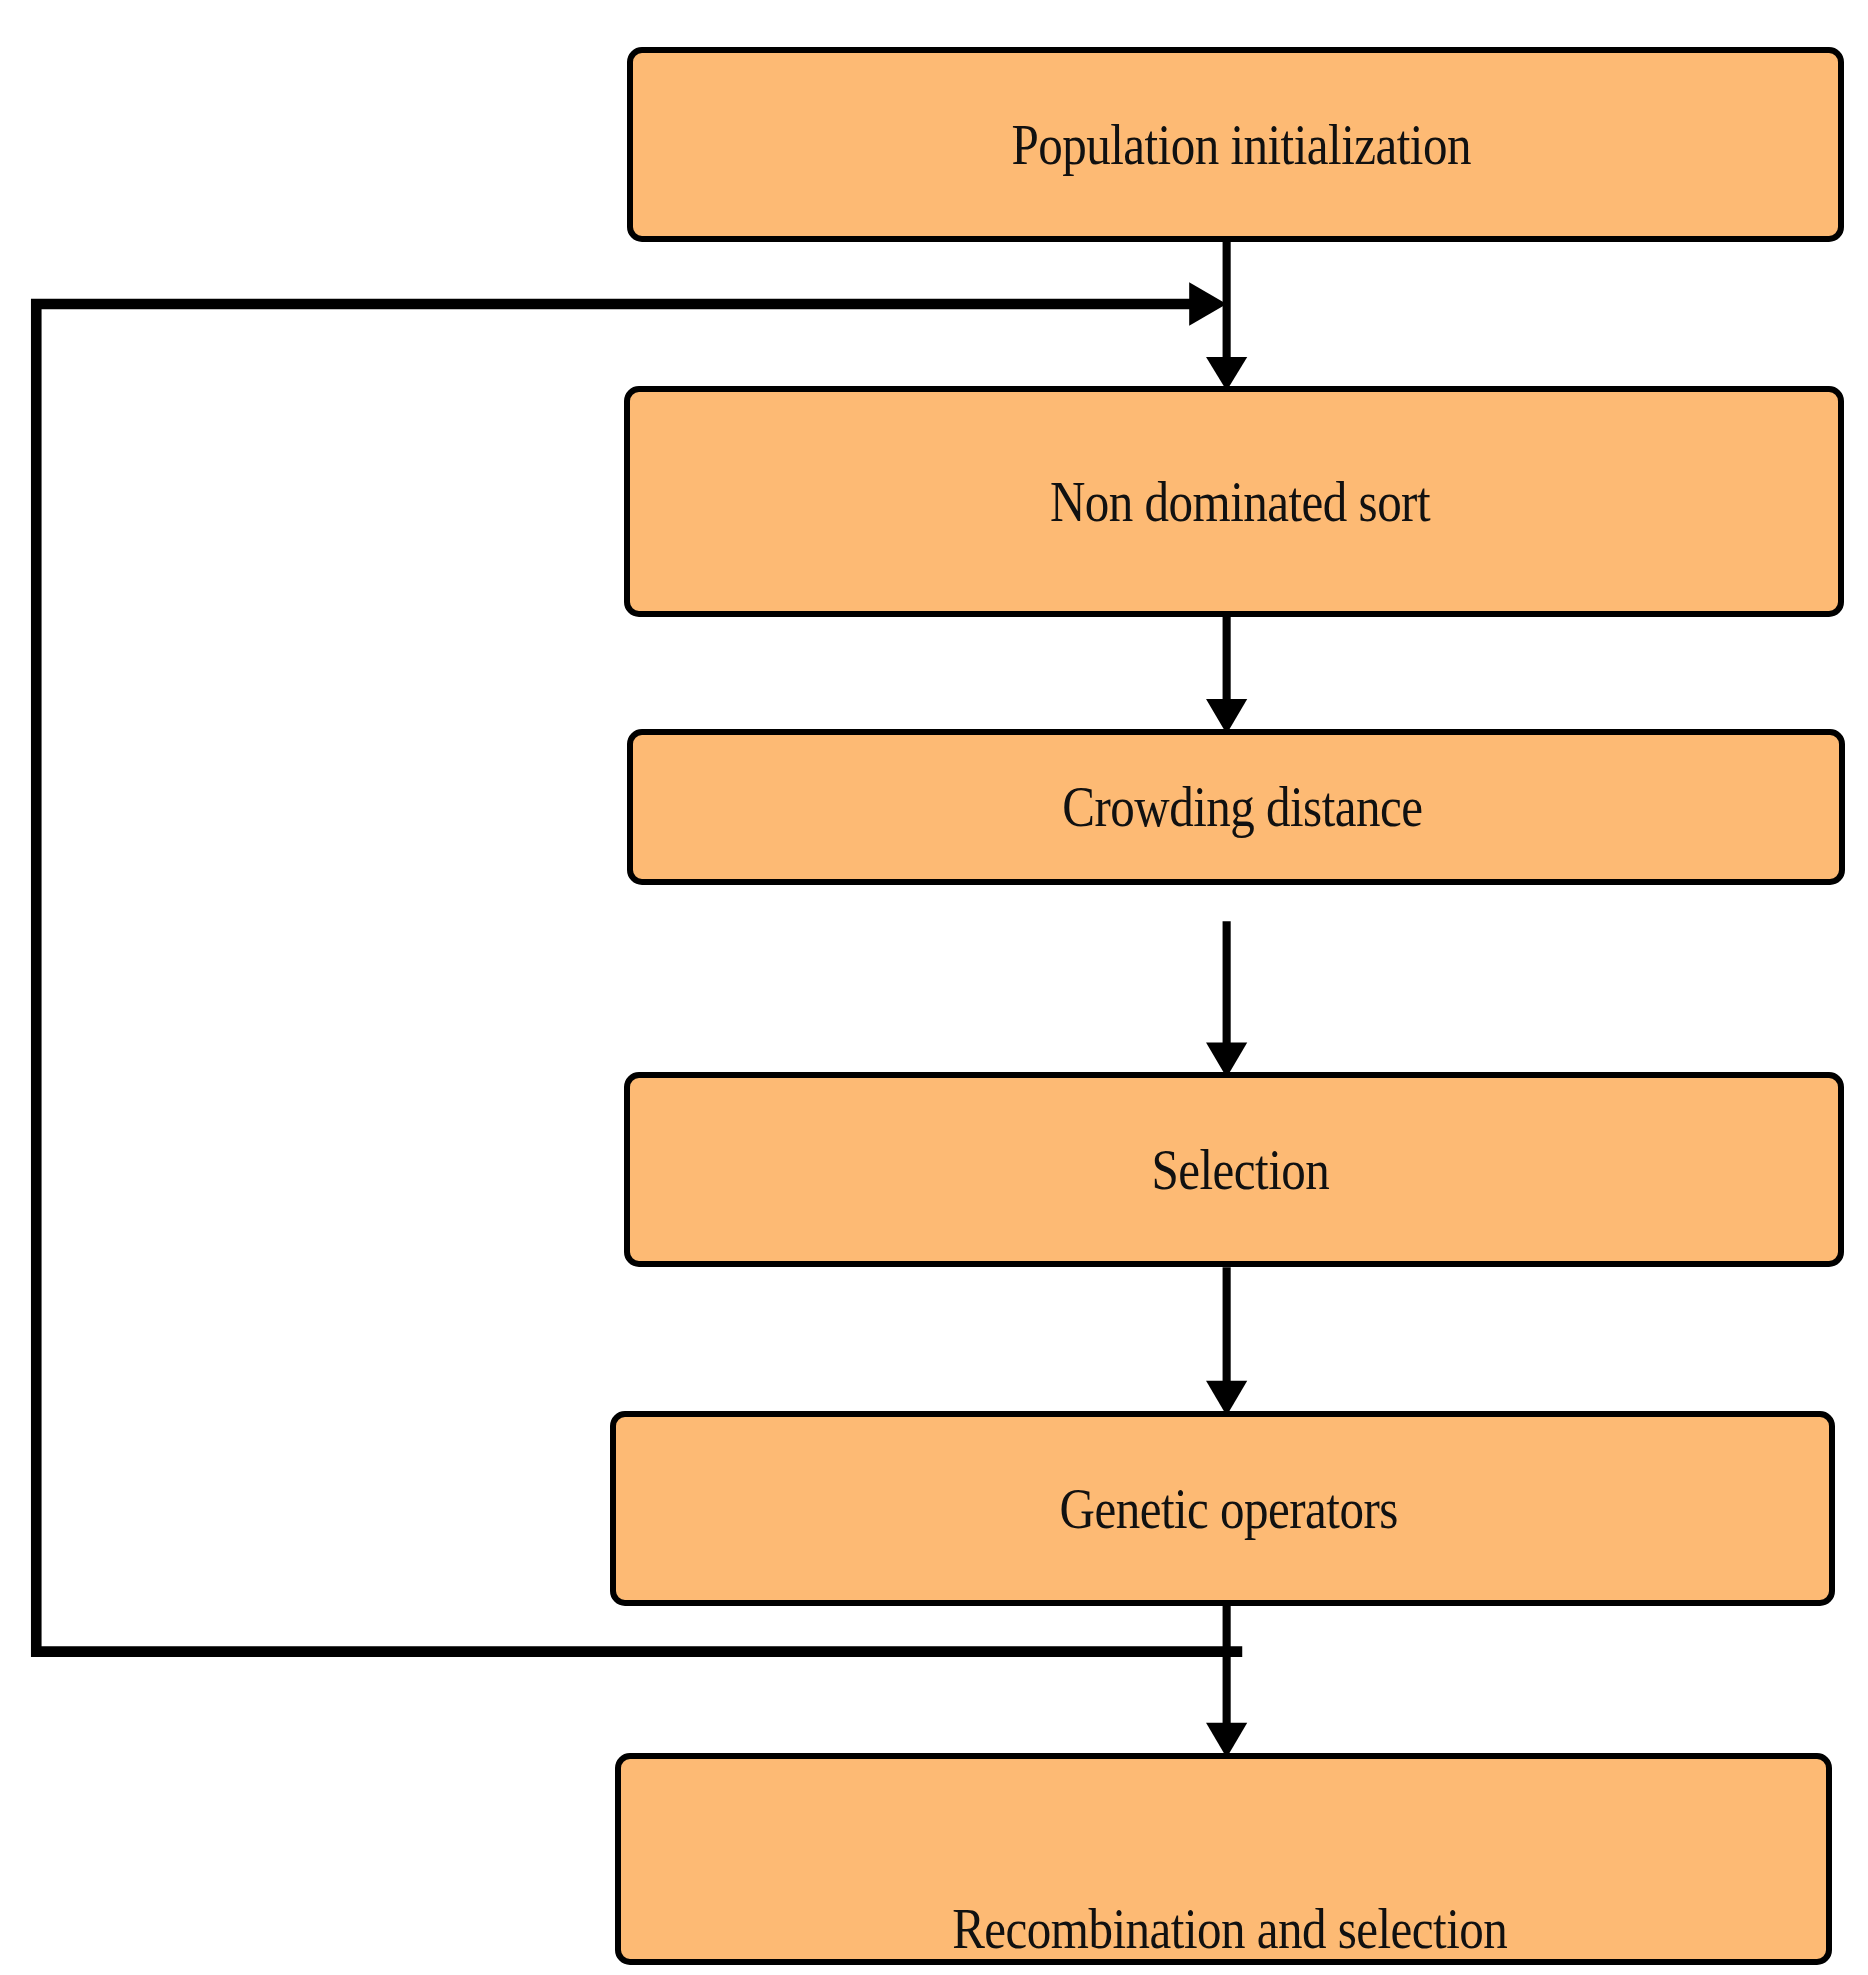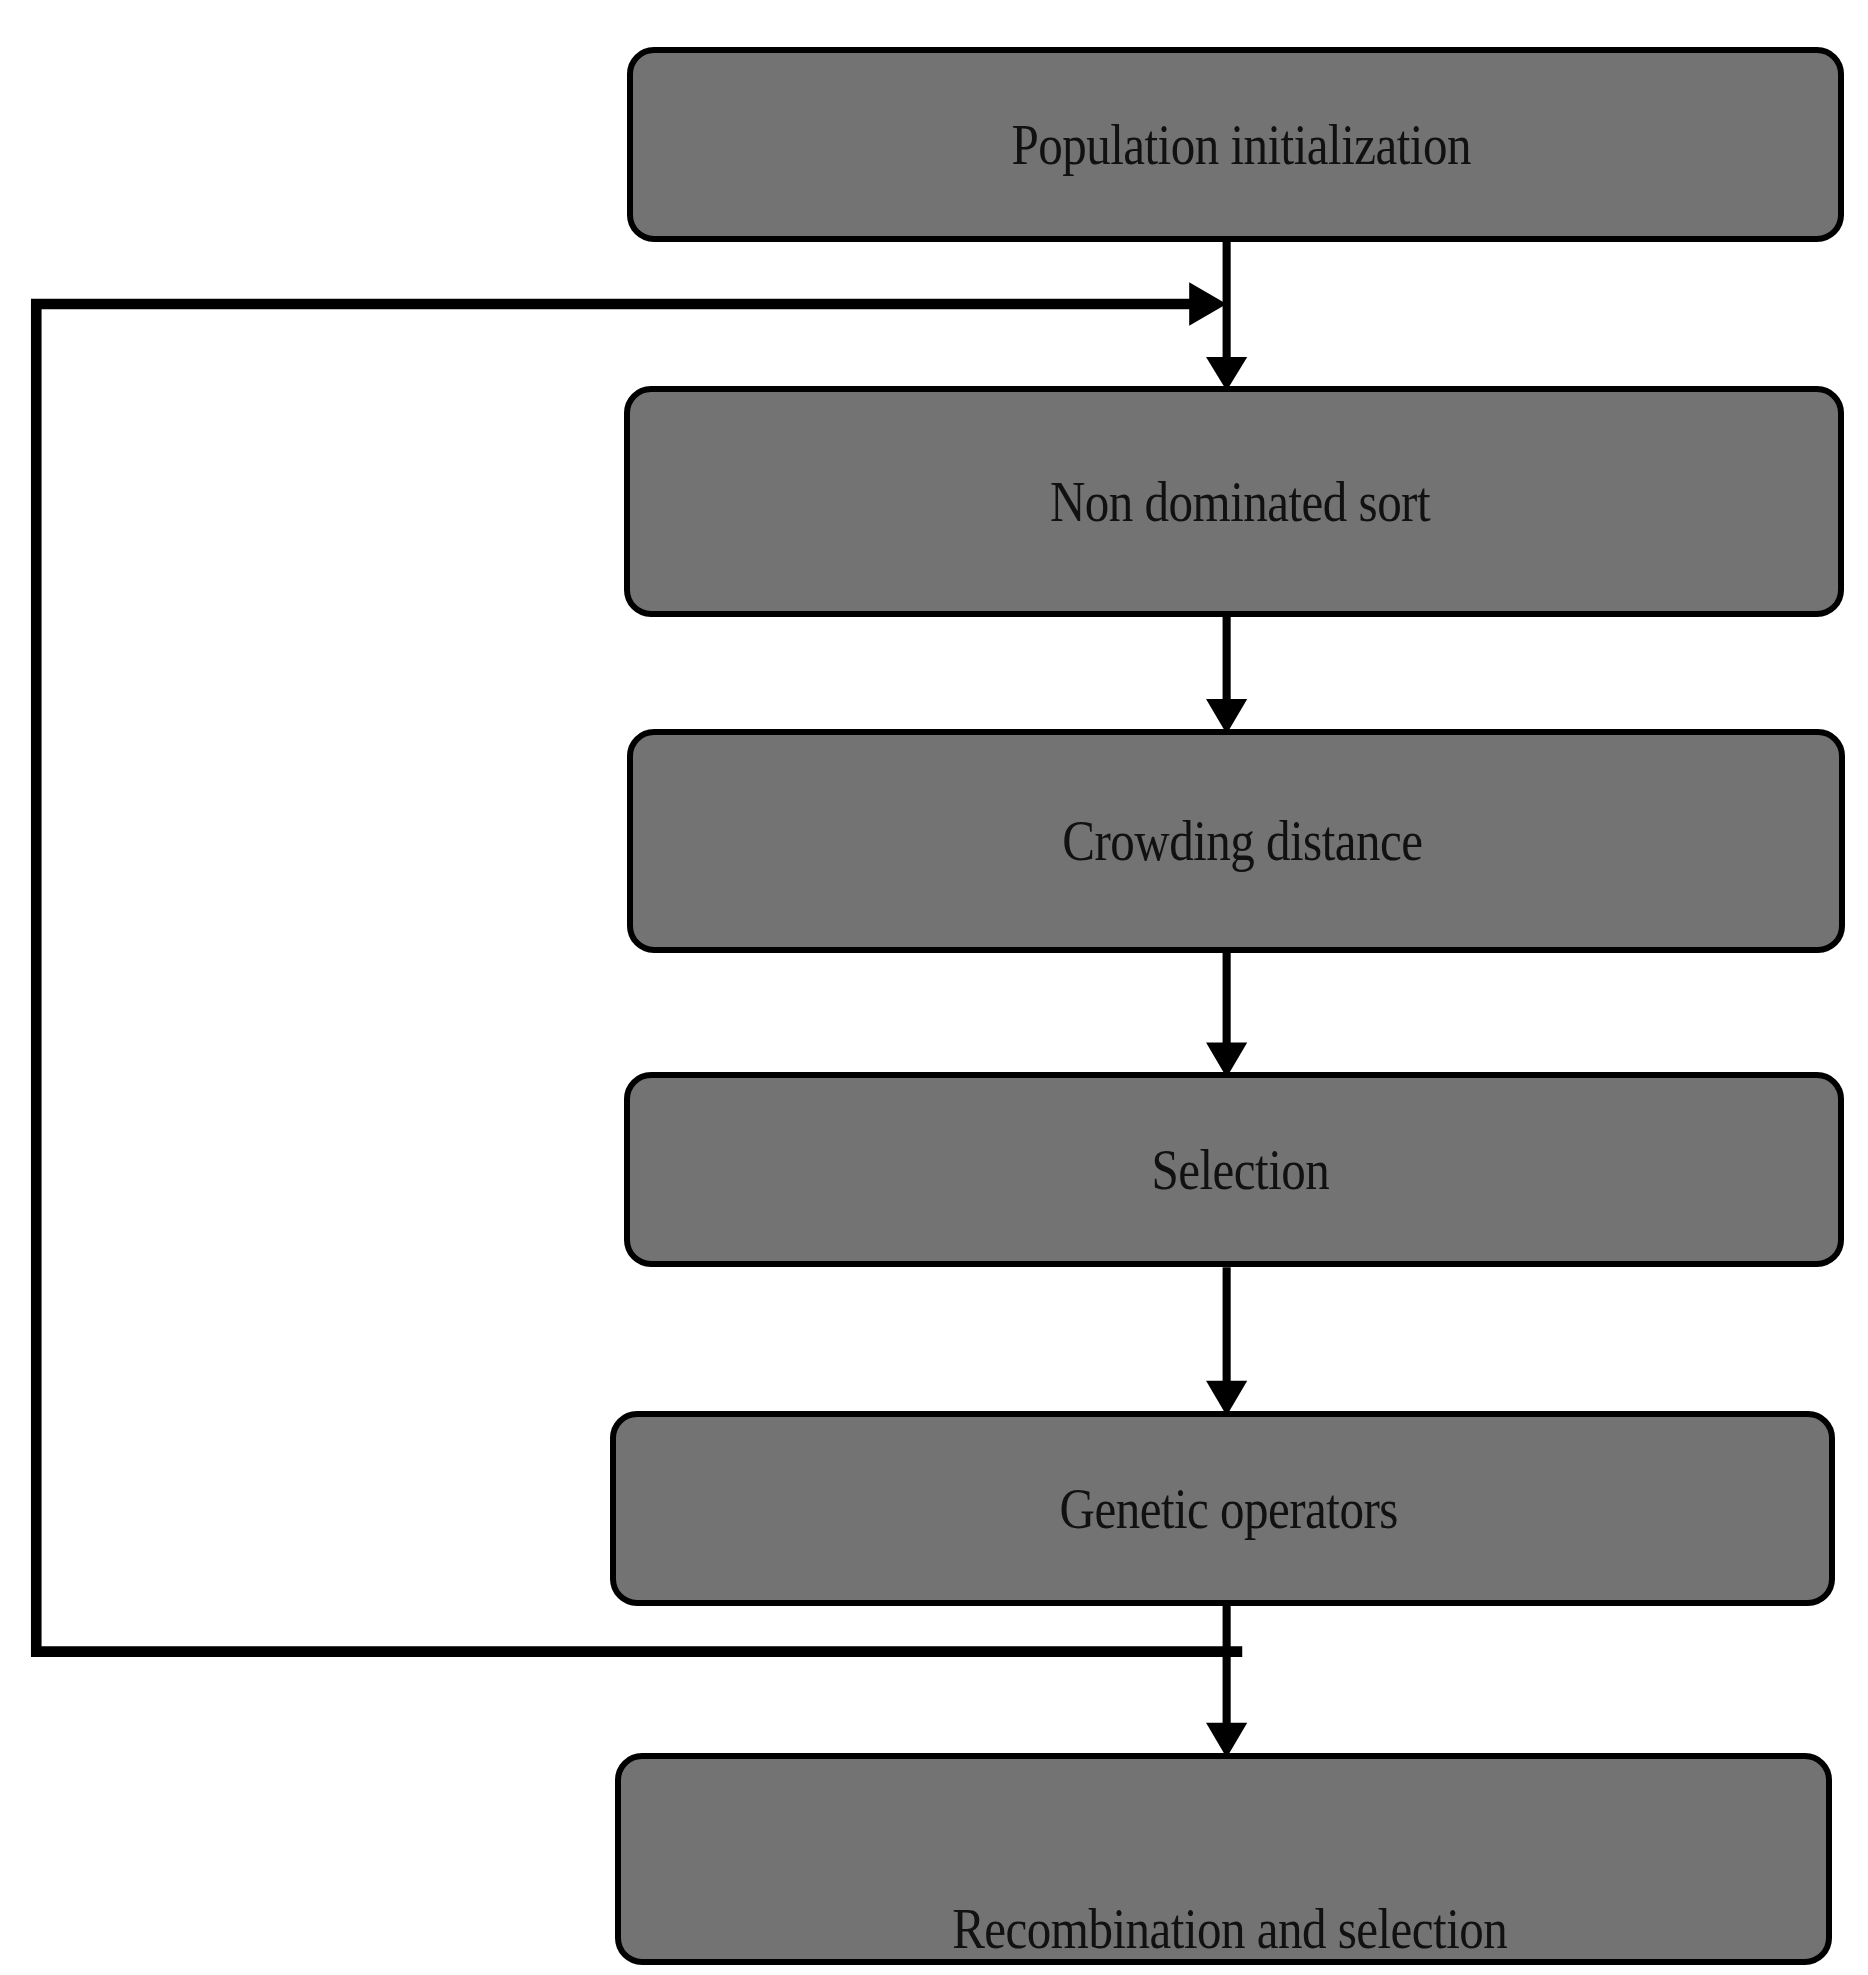--- a/index.html
+++ b/index.html
@@ -19,23 +19,23 @@
   #flow-svg {
     position: absolute;
     left: 0;
     top: 0;
     width: 1869px;
     height: 1975px;
   }
   .node-box {
     position: absolute;
     box-sizing: border-box;
-    background: #737373;
+    background: #fdba74;
     border: 6.9px solid #000000;
-    border-radius: 27px;
+    border-radius: 15px;
     display: flex;
     align-items: center;
     justify-content: center;
     z-index: 3;
     padding-left: 12px;
   }
   .node-label {
     font-family: "Liberation Serif", "DejaVu Serif", serif;
     font-size: 57px;
     line-height: 1.05;
@@ -86,21 +86,21 @@
   </svg>
 
   <div class="node-box" style="left:627px; top:47px; width:1217px; height:195px;">
     <span class="node-label">Population initialization</span>
   </div>
 
   <div class="node-box" style="left:624px; top:386px; width:1220px; height:231px;">
     <span class="node-label">Non dominated sort</span>
   </div>
 
-  <div class="node-box" style="left:627px; top:729px; width:1218px; height:224px;">
+  <div class="node-box" style="left:627px; top:729px; width:1218px; height:156px;">
     <span class="node-label">Crowding distance</span>
   </div>
 
   <div class="node-box" style="left:610px; top:1411px; width:1225px; height:195px;">
     <span class="node-label">Genetic operators</span>
   </div>
 
   <div class="node-box" style="left:624px; top:1072px; width:1220px; height:195px;">
     <span class="node-label">Selection</span>
   </div>

